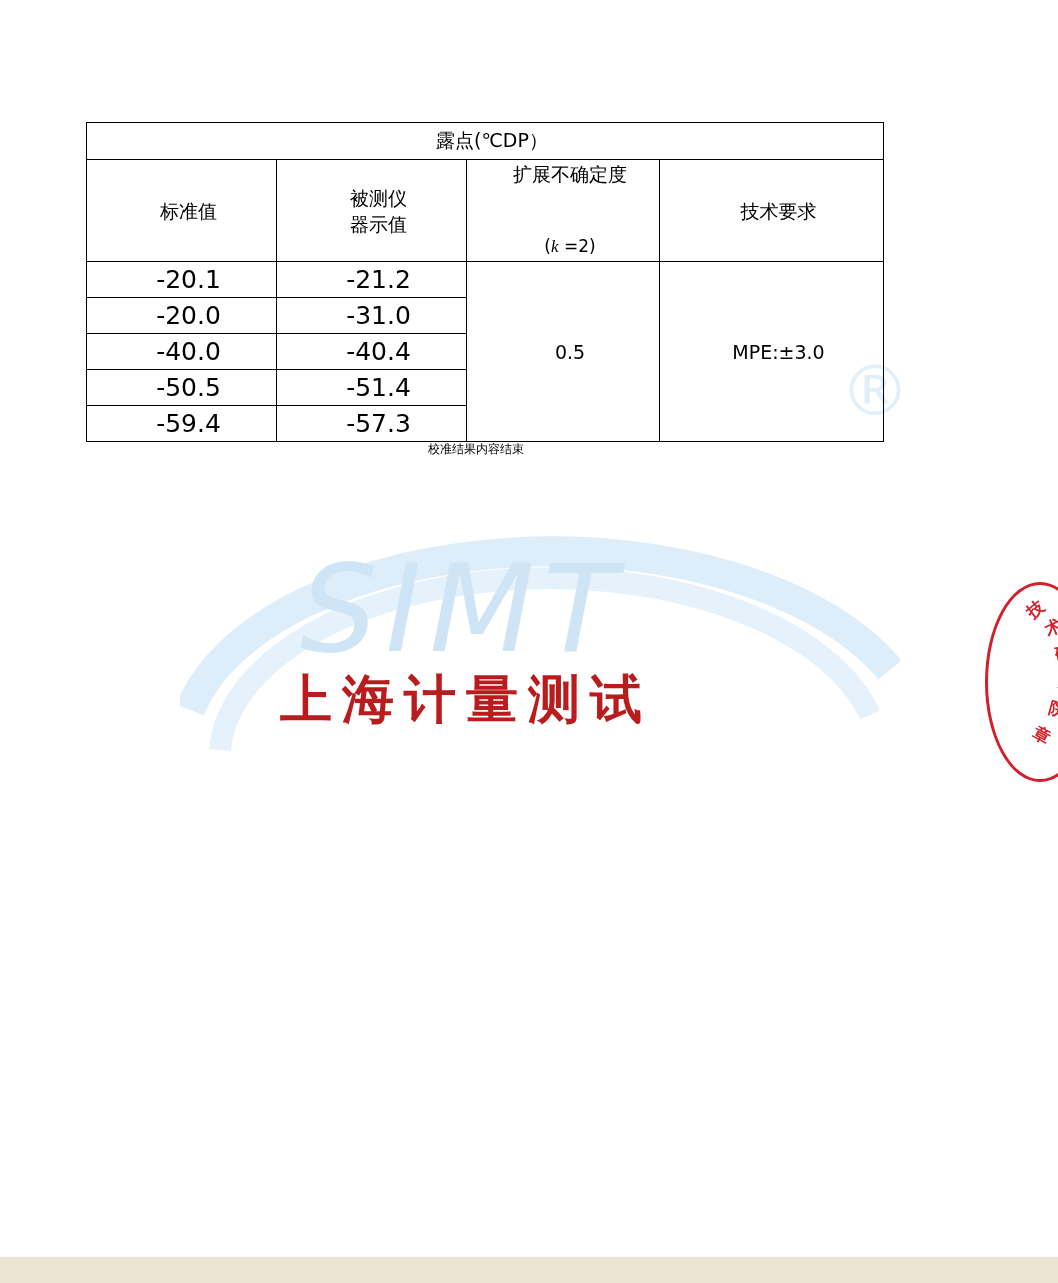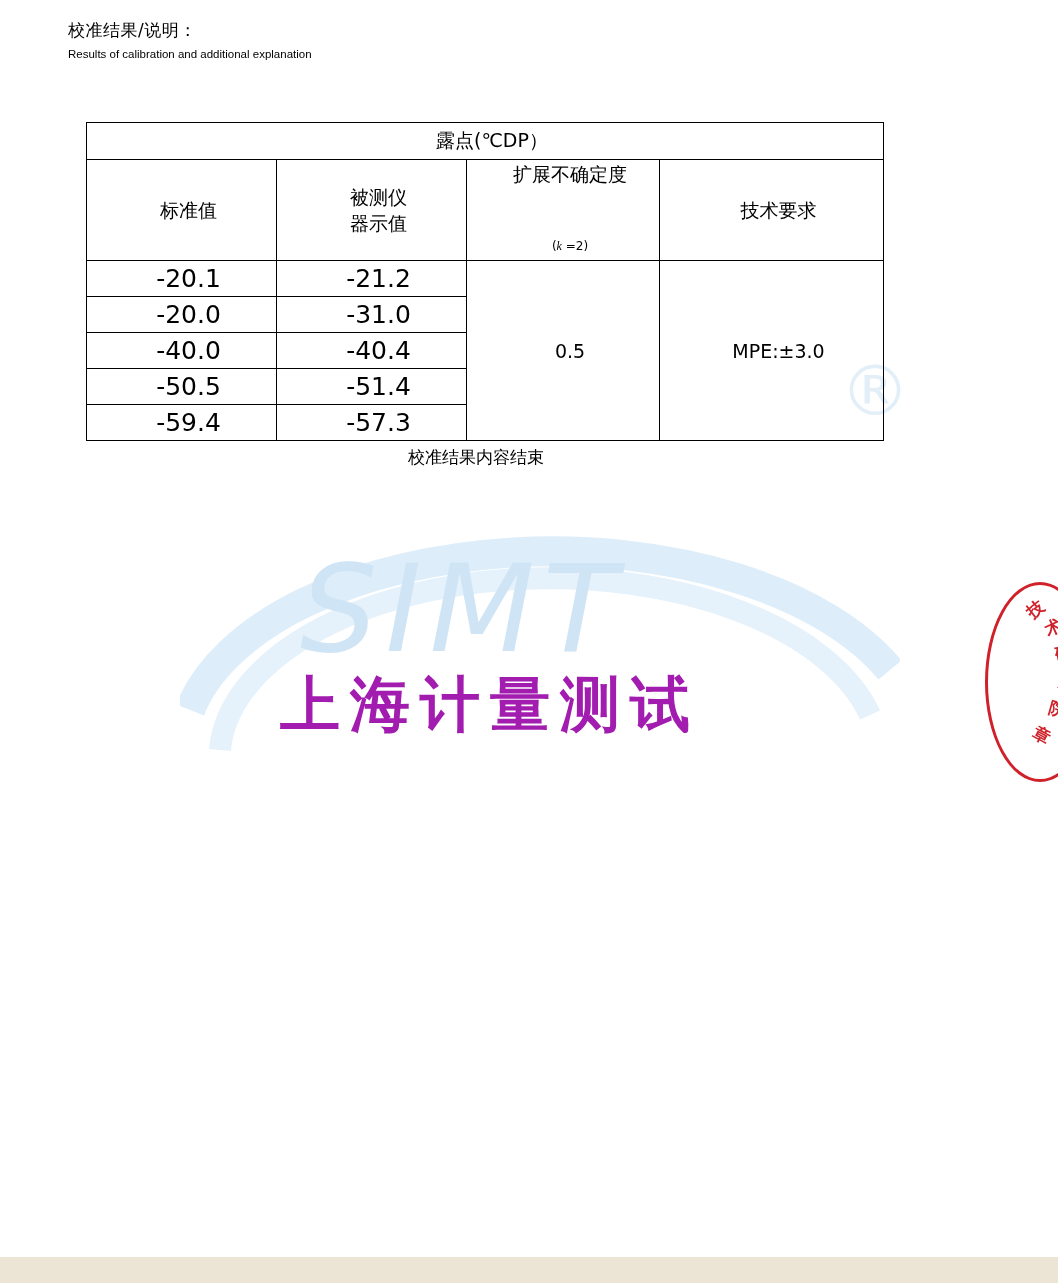--- a/index.html
+++ b/index.html
@@ -72,24 +72,24 @@
     font-weight: normal;
     font-style: italic;
     letter-spacing: 8px;
     color: #cfe4f5;
   }
   .wm-cn {
     position: absolute;
     left: 100px;
     top: 165px;
     font-family: "DejaVu Sans", "Liberation Sans", sans-serif;
-    font-size: 60px;
+    font-size: 52px;
     font-weight: bold;
     letter-spacing: 10px;
-    color: #a21caf;
+    color: #b91c1c;
   }
   .wm-r {
     position: absolute;
     left: 660px;
     top: -150px;
     font-size: 70px;
     color: #e2eff9;
     font-family: "DejaVu Sans", sans-serif;
   }
 
@@ -152,21 +152,21 @@
   .tbl-title {
     height: 34px;
     font-size: 19px;
   }
   .tbl-head td {
     height: 62px;
     font-size: 19px;
     line-height: 26px;
   }
   .tbl-head .sub {
-    font-size: 12px;
+    font-size: 17px;
     margin-top: 46px;
   }
   .tbl-head .ital {
     font-style: italic;
     font-family: "Liberation Serif", serif;
   }
   .data-cell {
     height: 33px;
     font-size: 25px;
     font-family: "Liberation Sans", sans-serif;
@@ -187,46 +187,42 @@
   }
   .note-line {
     font-size: 19px;
     line-height: 34px;
     white-space: nowrap;
   }
   .note-line.indent {
     padding-left: 56px;
   }
   .end-line {
-    margin-top: 10px;
-    font-size: 17px;
+    margin-top: 2px;
+    font-size: 12px;
     line-height: 30px;
     text-align: center;
     padding-right: 120px;
   }
 
   
   .bottom-strip {
     position: absolute;
     left: 0;
     bottom: 0;
     width: 1058px;
     height: 26px;
     background: #ece4d4;
   }
 </style>
 </head>
 <body>
 
 <div class="page">
 
-  <div class="header-block">
-    <div class="header-cn">校准结果/说明：</div>
-    <div class="header-en">Results of calibration and additional explanation</div>
-  </div>
 
   <div class="watermark">
     <svg class="wm-arc" viewBox="0 0 720 300" xmlns="http://www.w3.org/2000/svg">
       <path d="M10,210 A370,200 0 0 1 710,170" fill="none" stroke="#ddeefa" stroke-width="30"></path>
       <path d="M40,250 A330,180 0 0 1 690,215" fill="none" stroke="#e6f2fb" stroke-width="22"></path>
     </svg>
     <div class="wm-simt">SIMT</div>
     <div class="wm-cn">上海计量测试</div>
     <div class="wm-r">®</div>
   </div>

